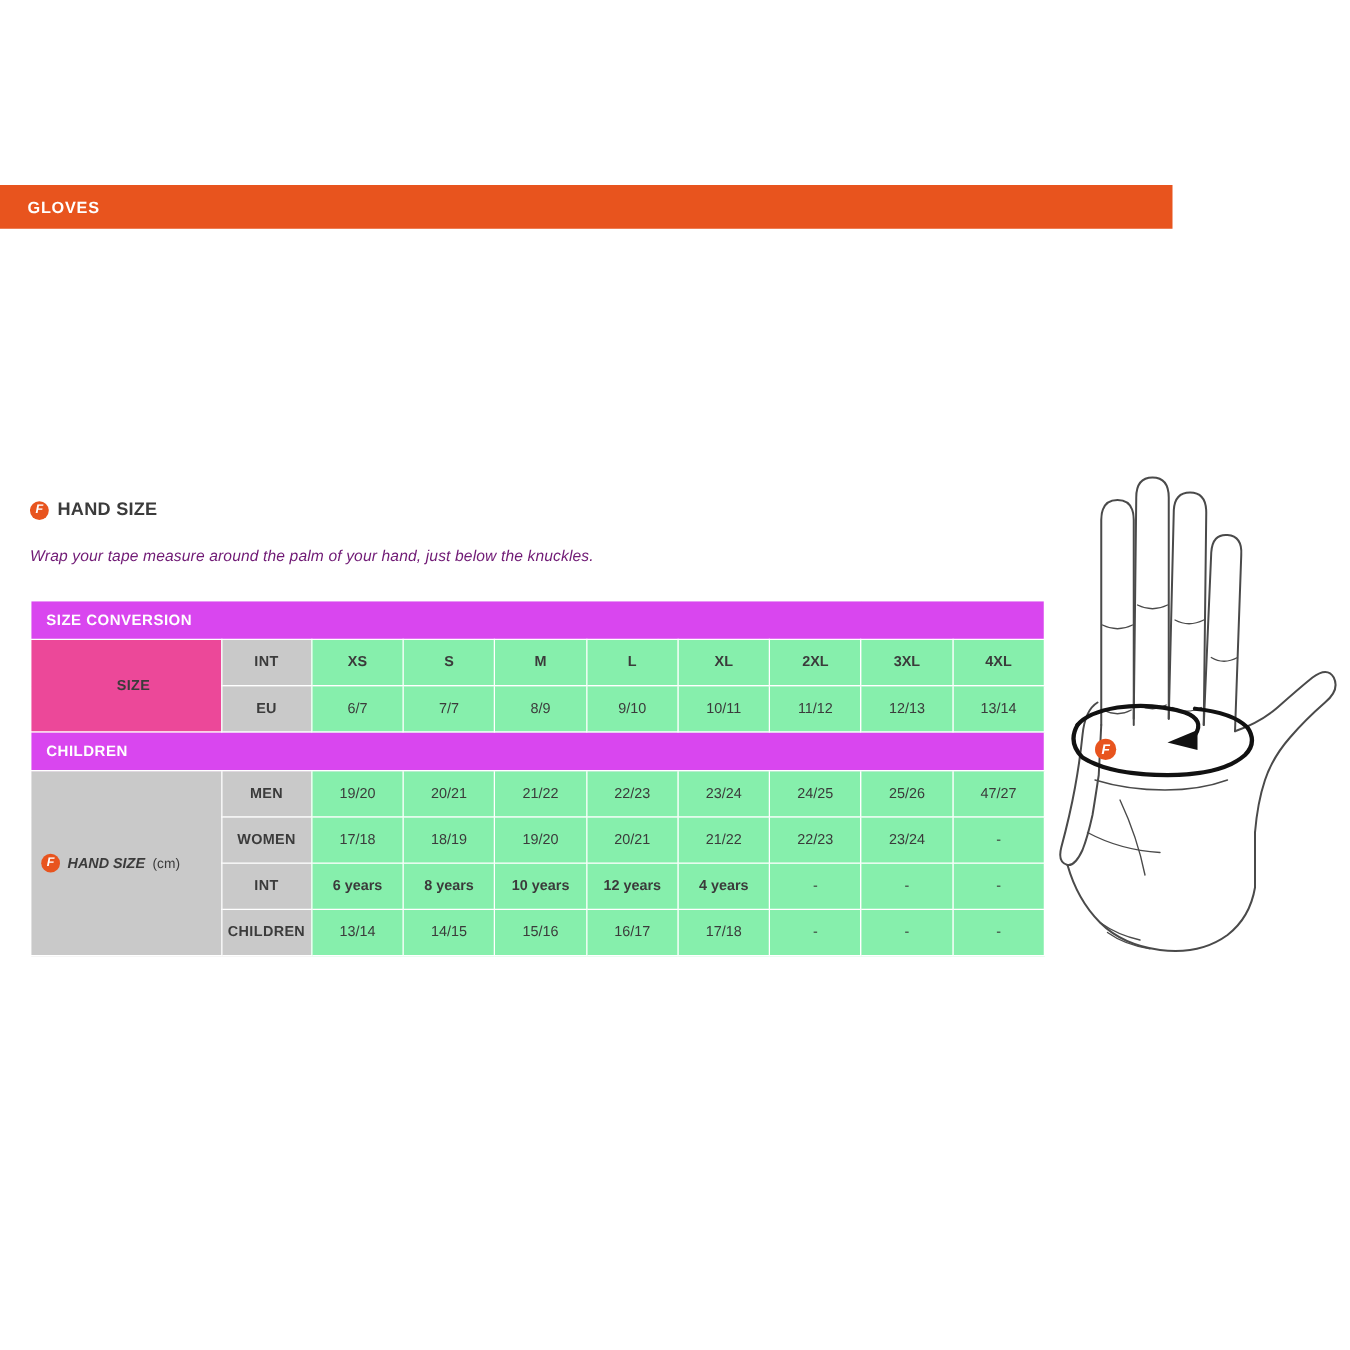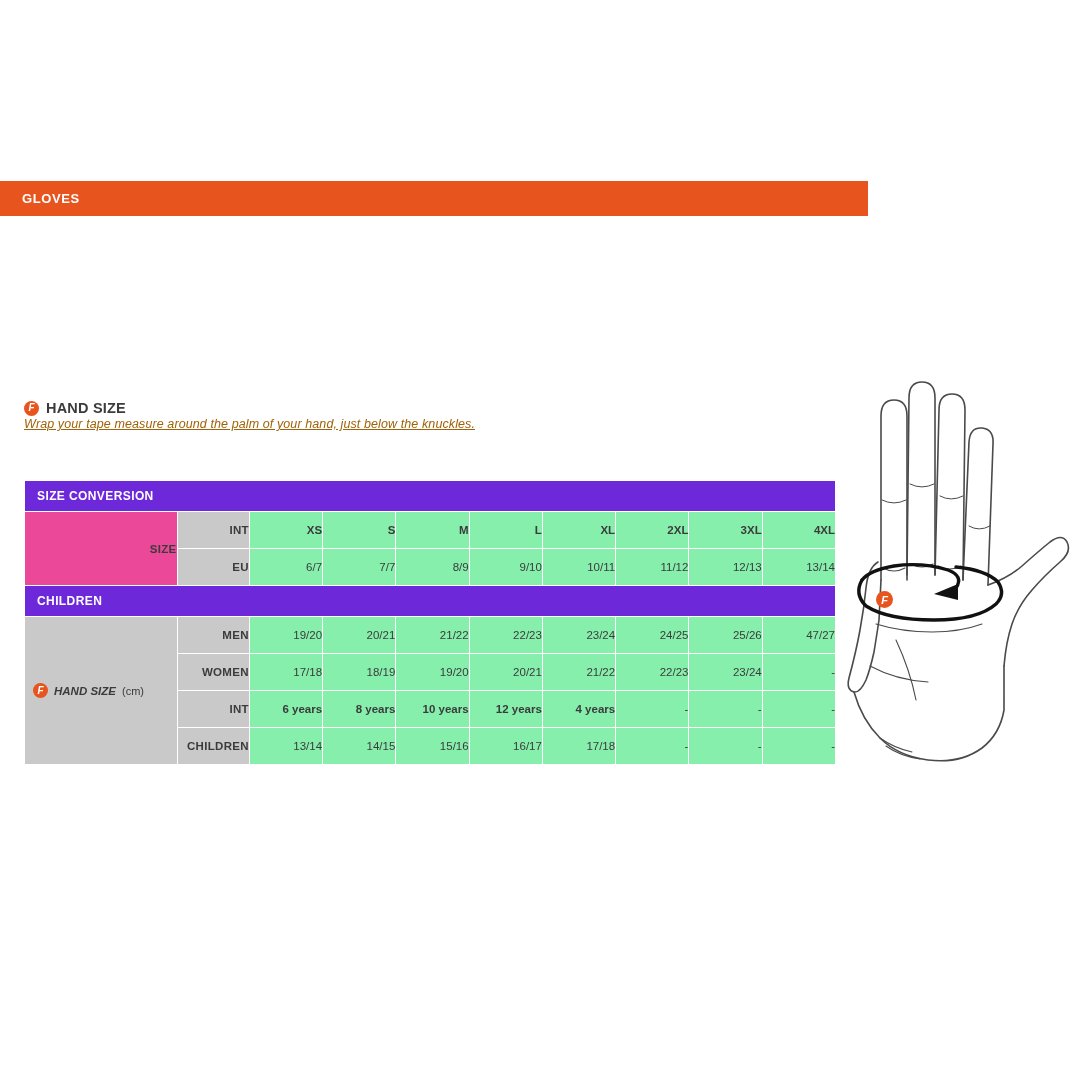--- a/index.html
+++ b/index.html
@@ -14,26 +14,25 @@
     font-family: "Liberation Sans", sans-serif;
     color: #3d3d3d;
     overflow: hidden;
   }
 
   
   .header-band {
     position: absolute;
     left: 0;
     top: 148px;
-    width: 868px;
+    width: 938px;
     height: 35px;
     background: #e8541e;
     display: flex;
     align-items: center;
-    margin-top: 33px;
   }
   .header-band .title {
     color: #ffffff;
     font-size: 13px;
     font-weight: bold;
     letter-spacing: 0.6px;
     margin-left: 22px;
   }
 
   
@@ -62,47 +61,46 @@
     font-style: italic;
     line-height: 1;
   }
   .section-title {
     font-size: 14.5px;
     font-weight: bold;
     color: #3b3b3b;
     letter-spacing: 0.2px;
   }
   .section-sub {
-    margin-top: 1px;
+    margin-top: 22px;
     font-size: 12.5px;
     font-style: italic;
-    color: #a16207;
+    color: #701a75;
     letter-spacing: 0.1px;
-    text-decoration: underline;
   }
 
   
   .size-table {
     position: absolute;
     left: 24px;
     top: 480px;
     width: 812px;
     border-collapse: collapse;
     table-layout: fixed;
   }
   .size-table td {
     border: 1px solid #ffffff;
     font-size: 11.5px;
-    text-align: right;
+    text-align: center;
     height: 36px;
     padding: 0;
     color: #3b3b3b;
   }
   .band-row td {
-    background: #6d28d9;
+    background: #d946ef;
     color: #ffffff;
     font-weight: bold;
     font-size: 12px;
     text-align: left;
     padding-left: 12px;
     height: 30px;
     letter-spacing: 0.4px;
   }
   .lbl-col {
     background: #ec4899;

